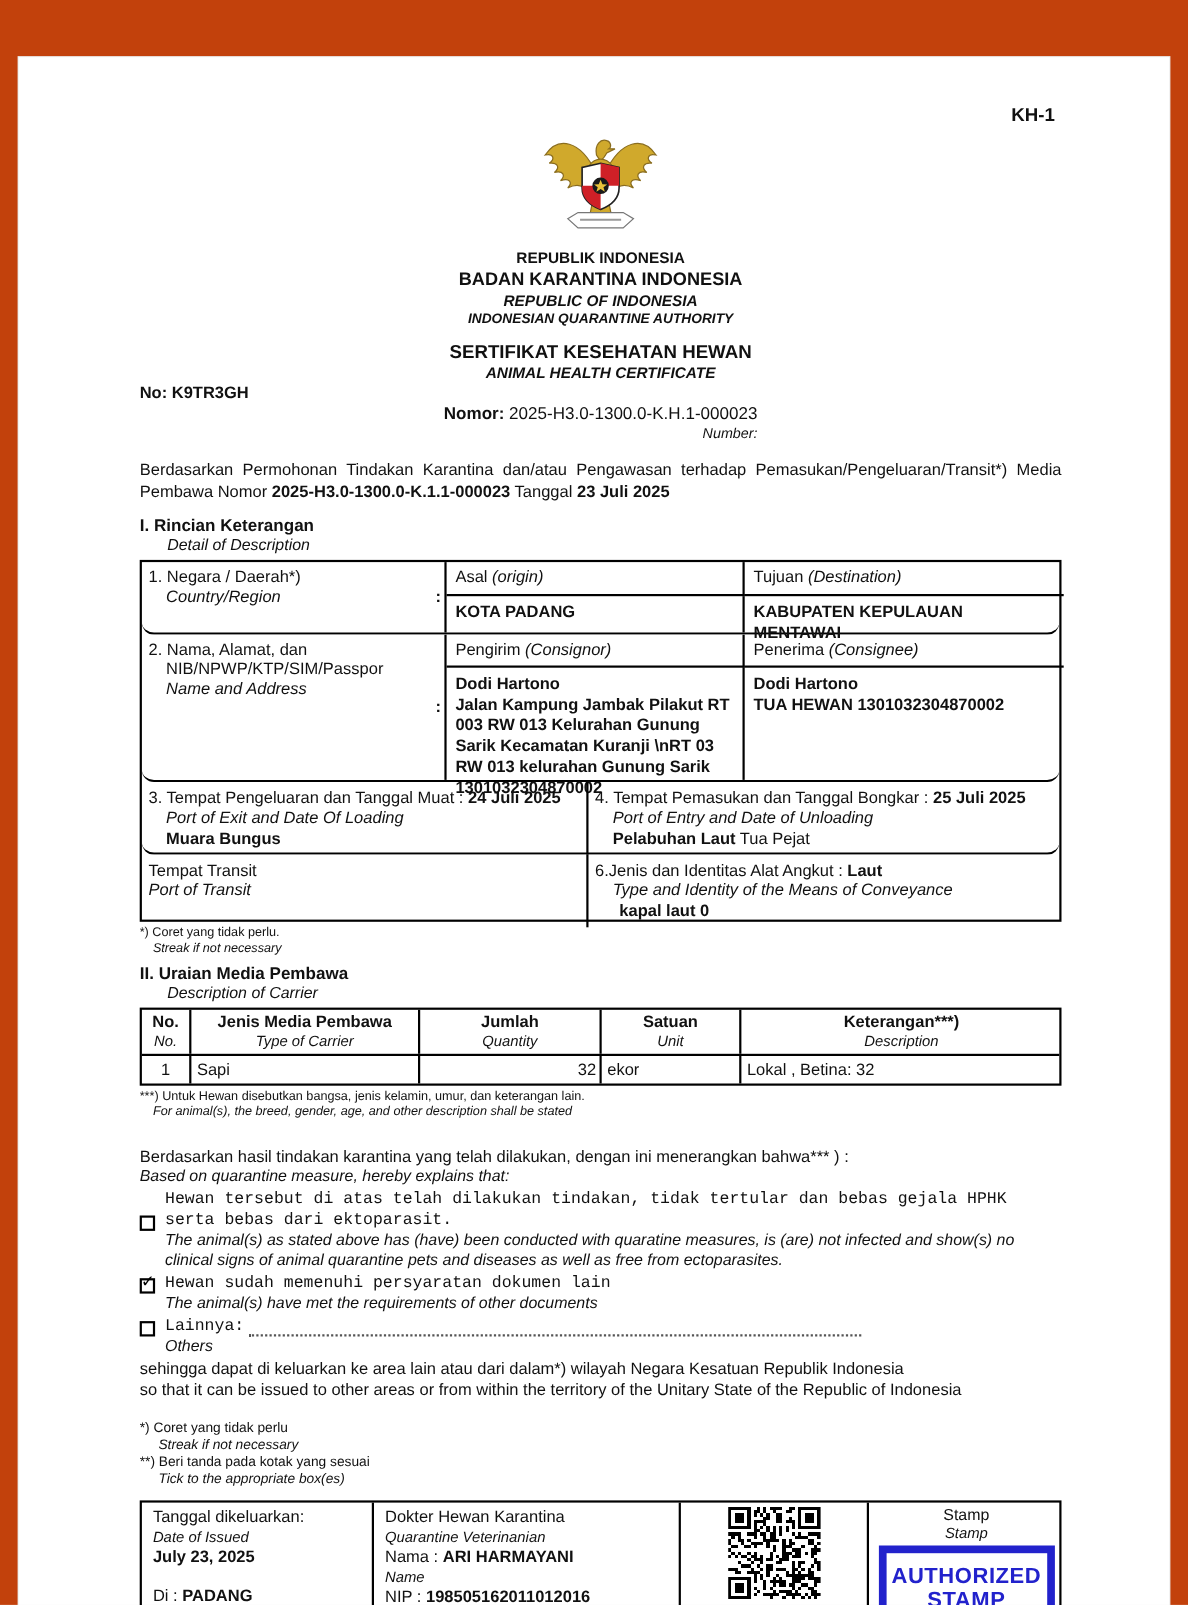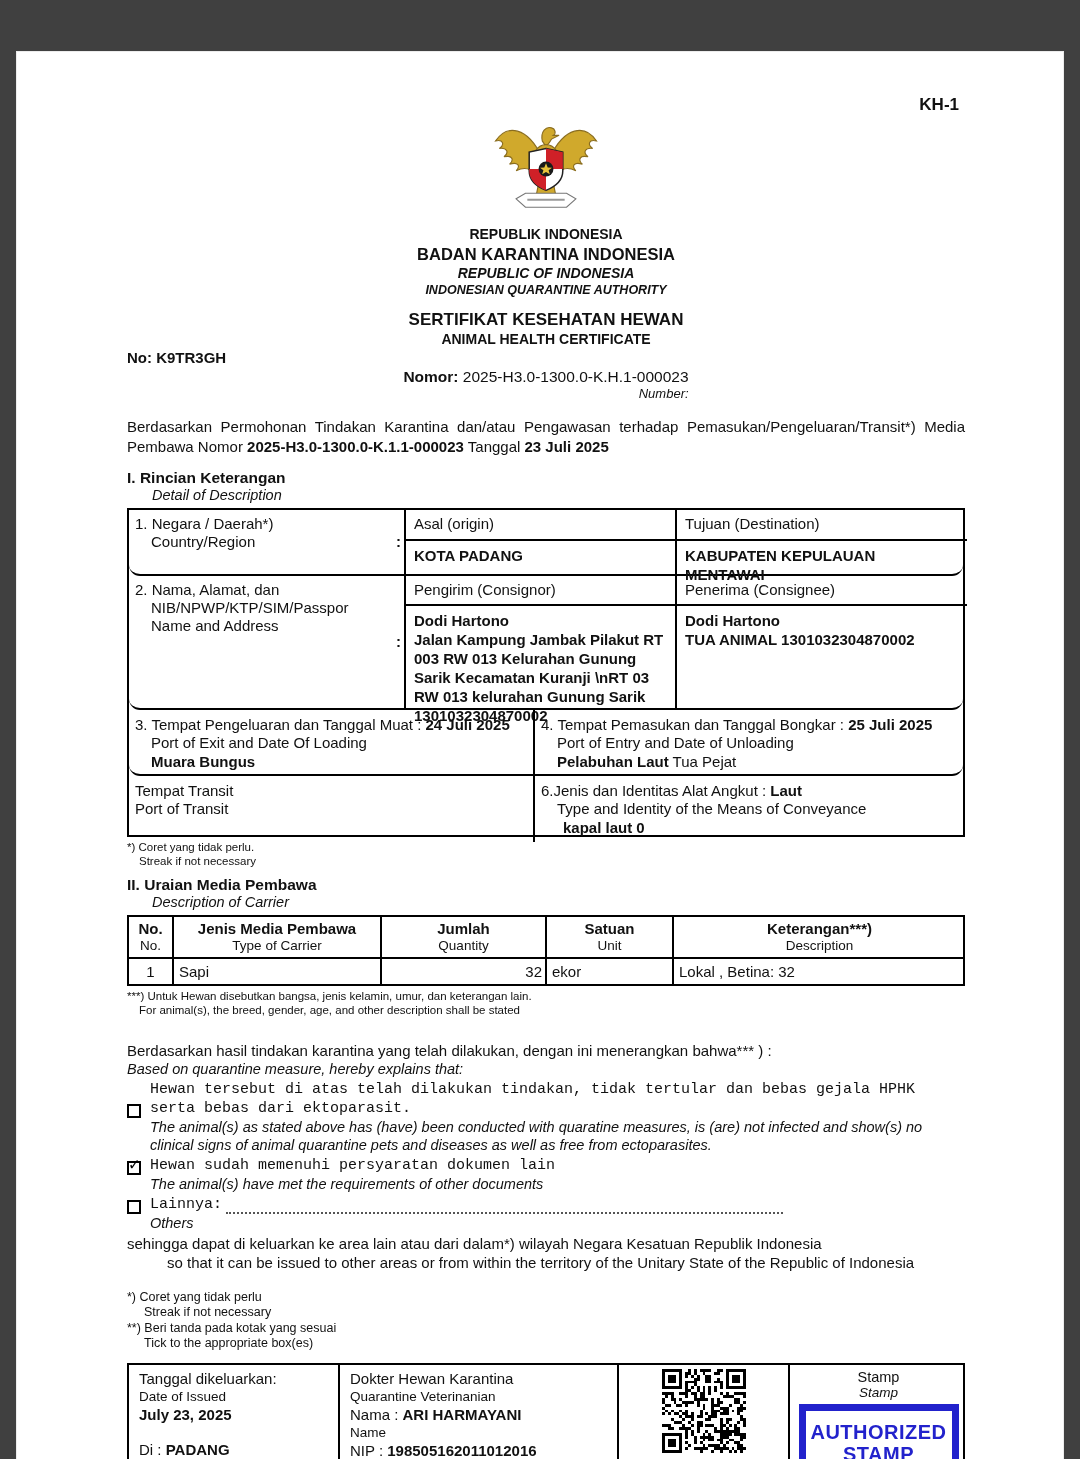--- a/index.html
+++ b/index.html
@@ -1,33 +1,33 @@
 <!DOCTYPE html>
 <html><head>
 <meta charset="utf-8">
 <style>
   * { margin:0; padding:0; box-sizing:border-box; }
   body { background:#f7f7f7; font-family:"Liberation Sans", sans-serif; color:#111; }
-  .stage { position:relative; width:1080px; height:1459px; background:#404040; overflow:hidden; }
+  .stage { position:relative; width:1080px; height:1459px; background:#c2410c; overflow:hidden; }
   .paper { position:absolute; left:17px; top:52px; width:1046px; height:1407px; background:#fff;
            box-shadow:0 0 0 1px #ececec; padding:44px 98px 20px 110px; font-size:15px; line-height:18px; }
-  .en { }
+  .en { font-style:italic; }
   .b { font-weight:bold; }
 
   .kh { text-align:right; font-weight:bold; font-size:17px; margin-right:6px; }
 
   .emblem { width:112px; height:104px; margin:2px auto 4px; }
 
   .hdr { text-align:center; }
   .hdr .l1 { font-weight:bold; font-size:14px; line-height:20px; }
   .hdr .l2 { font-weight:bold; font-size:16.5px; line-height:20px; }
   .hdr .l3 { font-weight:bold; font-style:italic; font-size:14px; line-height:18px; }
   .hdr .l4 { font-weight:bold; font-style:italic; font-size:12.5px; line-height:17px; }
   .hdr .title { font-weight:bold; font-size:17px; line-height:21px; margin-top:10px; }
-  .hdr .subtitle { font-weight:bold; font-size:14px; line-height:18px; }
+  .hdr .subtitle { font-weight:bold; font-style:italic; font-size:14px; line-height:18px; }
 
   .ref-no { text-align:left; font-weight:bold; font-size:15px; line-height:17px; margin-top:1px; }
   .nomor-wrap { text-align:center; margin-top:1px; }
   .nomor-inner { display:inline-block; text-align:right; }
   .nomor-line { font-size:15.5px; line-height:19px; }
   .number-line { font-style:italic; font-size:13px; line-height:16px; padding-left:26px; }
 
   .intro { margin-top:15px; text-align:justify; font-size:15px; line-height:20px; }
 
   .sec-head { margin-top:12px; font-weight:bold; font-size:15.5px; line-height:18px; }
@@ -70,21 +70,21 @@
   .decl-intro-en { font-style:italic; font-size:14.5px; line-height:18px; }
 
   .chk-item { margin-top:2px; }
   .chk-line { display:flex; align-items:flex-end; line-height:19px;font-family:Liberation Mono, monospace; }
   .checkbox { flex:0 0 auto; width:14px; height:14px; border:2px solid #000; margin:2px 9px 0 0; position:relative; }
   .checkbox.checked::after { content:"✓"; position:absolute; left:0px; top:-7px; font-size:17px; font-weight:bold; color:#000; }
   .chk-en { font-style:italic; font-size:14.5px; line-height:18px; padding-left:23px; }
   .dots { display:inline-block; width:557px; border-bottom:2px dotted #555; height:12px; margin-left:4px; }
 
   .closing { margin-top:2px; line-height:19px; }
-  .closing-en { line-height:19px;margin-left:40px; }
+  .closing-en { line-height:19px; }
 
   .fnotes3 { margin-top:18px; font-size:12.5px; line-height:15px; }
   .fnotes3 .en { padding-left:17px; display:block; }
   .fnotes3 .row2 { margin-top:1px; }
 
   
   .sig { margin-top:12px; border:2px solid #000; width:838px; display:grid;
          grid-template-columns:211px 279px 171px 177px; height:123px; }
   .sigcell { border-right:2px solid #000; padding:5px 10px; line-height:18px; }
   .sigcell:last-child { border-right:none; }
@@ -174,21 +174,21 @@
           <span class="cell-colon">:</span>
         </div>
         <div class="subhead brd-r"><span>Pengirim </span><span class="en">(Consignor)</span></div>
         <div class="subhead"><span>Penerima </span><span class="en">(Consignee)</span></div>
         <div class="valcell brd-r">
           <div>Dodi Hartono</div>
           <div>Jalan Kampung Jambak Pilakut RT 003 RW 013 Kelurahan Gunung Sarik Kecamatan Kuranji \nRT 03 RW 013 kelurahan Gunung Sarik 1301032304870002</div>
         </div>
         <div class="valcell">
           <div>Dodi Hartono</div>
-          <div>TUA ANIMAL 1301032304870002</div>
+          <div>TUA HEWAN 1301032304870002</div>
         </div>
       </div>
 
       <div class="t1row t1r34">
         <div class="halfcell brd-r">
           <span>3. Tempat Pengeluaran dan Tanggal Muat : </span><span class="b">24 Juli 2025</span>
           <span class="en">Port of Exit and Date Of Loading</span>
           <span class="val">Muara Bungus</span>
         </div>
         <div class="halfcell">

